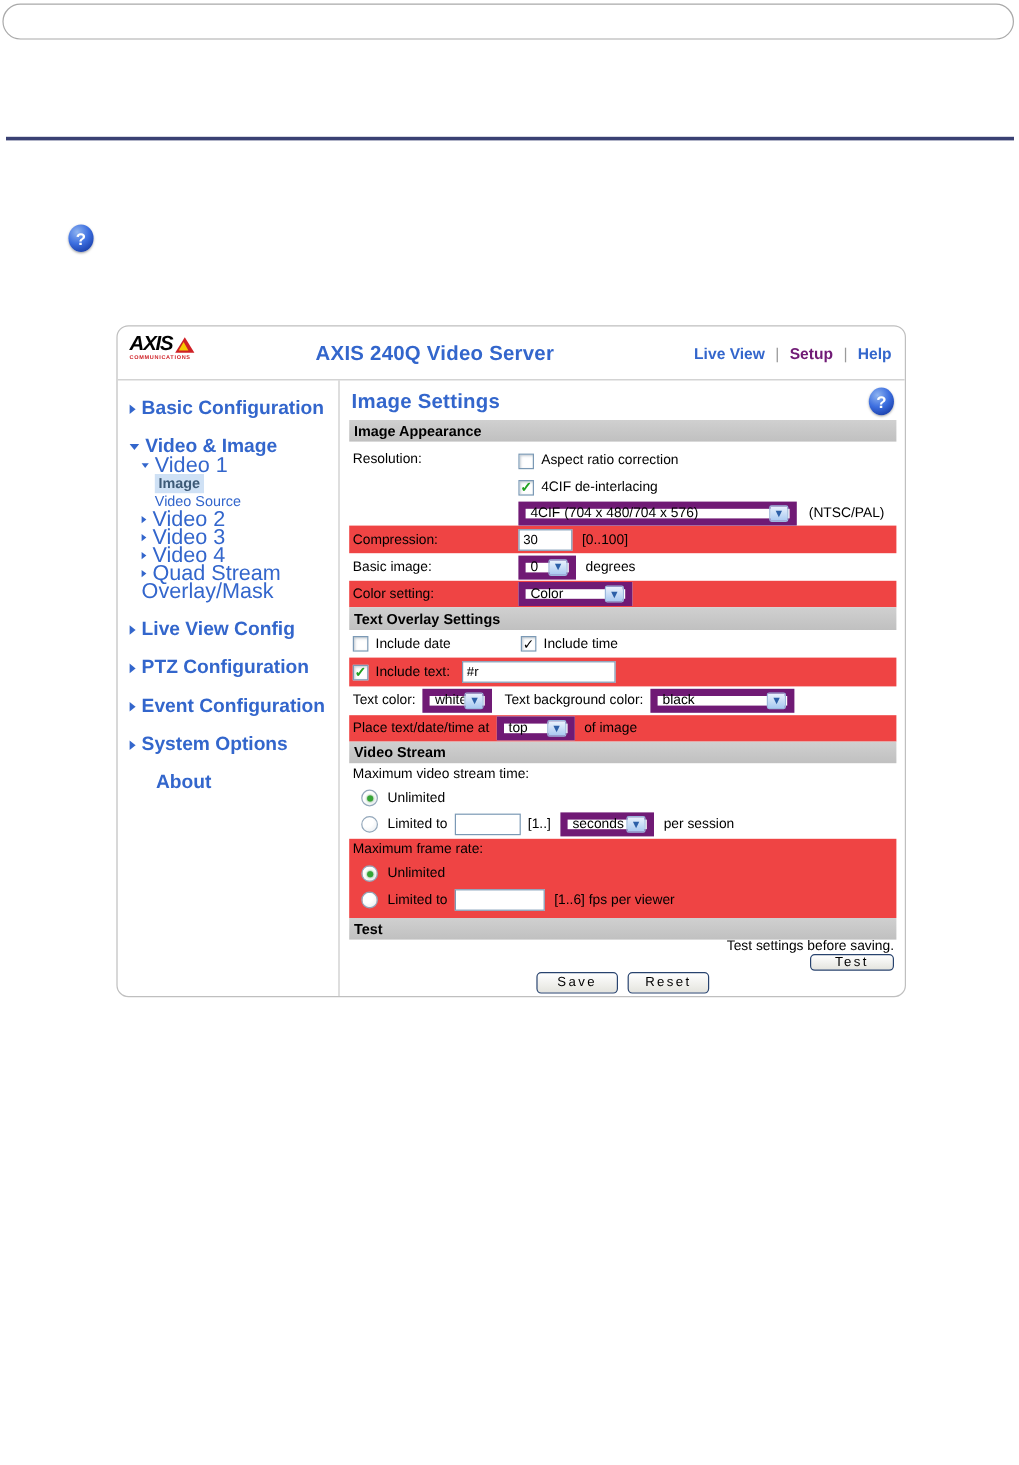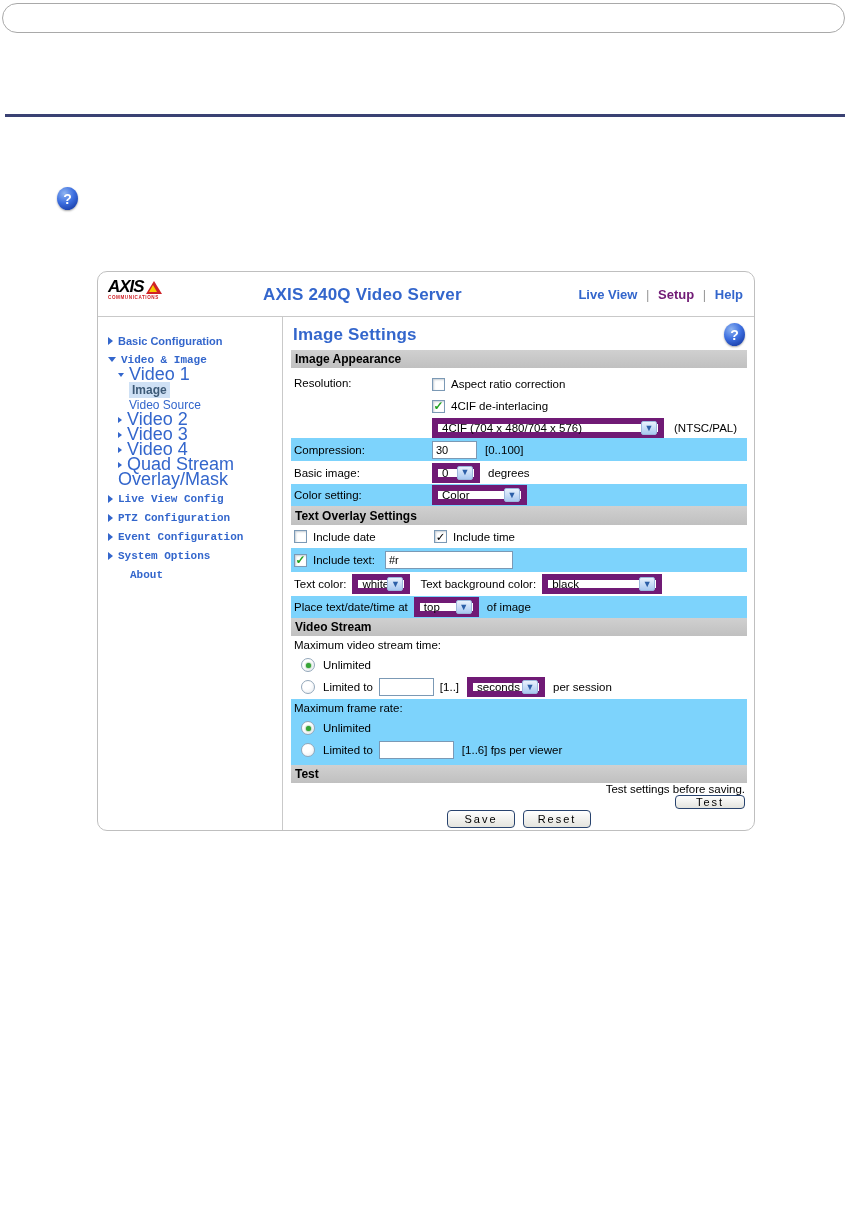--- a/index.html
+++ b/index.html
@@ -52,22 +52,22 @@
   .ui-nav { position:absolute; right:11px; top:15px; font-size:13px; font-weight:bold; }
   .nav-link { color:#3366cc; cursor:pointer; }
   .nav-current { color:#701a75; }
   .nav-sep { color:#9a9a9a; font-weight:normal; padding:0 5px; }
 
   .ui-body { display:flex; height:513px; }
 
   
   .sidebar { width:185px; flex-shrink:0; border-right:1px solid #c9c9c9; padding-top:16px; }
   .s-row { height:15px; display:flex; align-items:center; white-space:nowrap; }
-  .s-gap { margin-top:4px;font-family:Liberation Mono, monospace; }
-  .s-top { padding-left:10px; font-weight:bold; font-size:11px; color:#3366cc; }
+  .s-gap { margin-top:17px; }
+  .s-top { padding-left:10px; font-weight:bold; font-size:16px; color:#3366cc; }
   .s-top.noarrow { padding-left:22px; }
   .s-sub1 { padding-left:20px; font-size:18px; color:#3366cc; }
   .s-sub2 { padding-left:31px; font-size:12px; color:#3366cc; }
   .arr { display:inline-block; width:0; height:0; margin-right:5px; flex-shrink:0; }
   .arr.right { border-left:5px solid #3366cc; border-top:4px solid transparent; border-bottom:4px solid transparent; }
   .arr.down  { border-top:5px solid #3366cc; border-left:4px solid transparent; border-right:4px solid transparent; }
   .arr.sm.right { border-left-width:4px; border-top-width:3.5px; border-bottom-width:3.5px; }
   .arr.sm.down  { border-top-width:4px; border-left-width:3.5px; border-right-width:3.5px; }
   .s-label { cursor:pointer; }
   .s-selected { font-weight:bold; color:#3d5a77; background:#cfe1f5; padding:1px 3px; }
@@ -76,21 +76,21 @@
   .main { flex:1; padding:0 7px 0 8px; }
   .main-title-row { height:33px; display:flex; align-items:center; justify-content:space-between; padding:2px 2px 0 2px; }
   .main-title { font-size:17px; font-weight:bold; color:#3366cc; letter-spacing:0.2px; }
 
   .sec-bar {
     height:18px; background:linear-gradient(#d0d0d0,#c0c0c0);
     display:flex; align-items:center; padding-left:4px;
     font-size:12px; font-weight:bold; color:#000;
   }
   .f-row { display:flex; align-items:center; padding-left:3px; }
-  .gray { background:#7dd3fc; }
+  .gray { background:#ef4444; }
   .f-label { width:138px; flex-shrink:0; }
   .h23 { height:23px; } .h24 { height:24px; } .h22 { height:22px; }
 
   .row-resolution { height:70px; display:flex; padding-left:3px; }
   .res-label { width:138px; padding-top:9px; }
   .res-stack { padding-top:5px; }
   .res-line { height:22px; display:flex; align-items:center; }
 
   .cb {
     width:13px; height:13px; background:#fff; border:1px solid #7b99b5;

